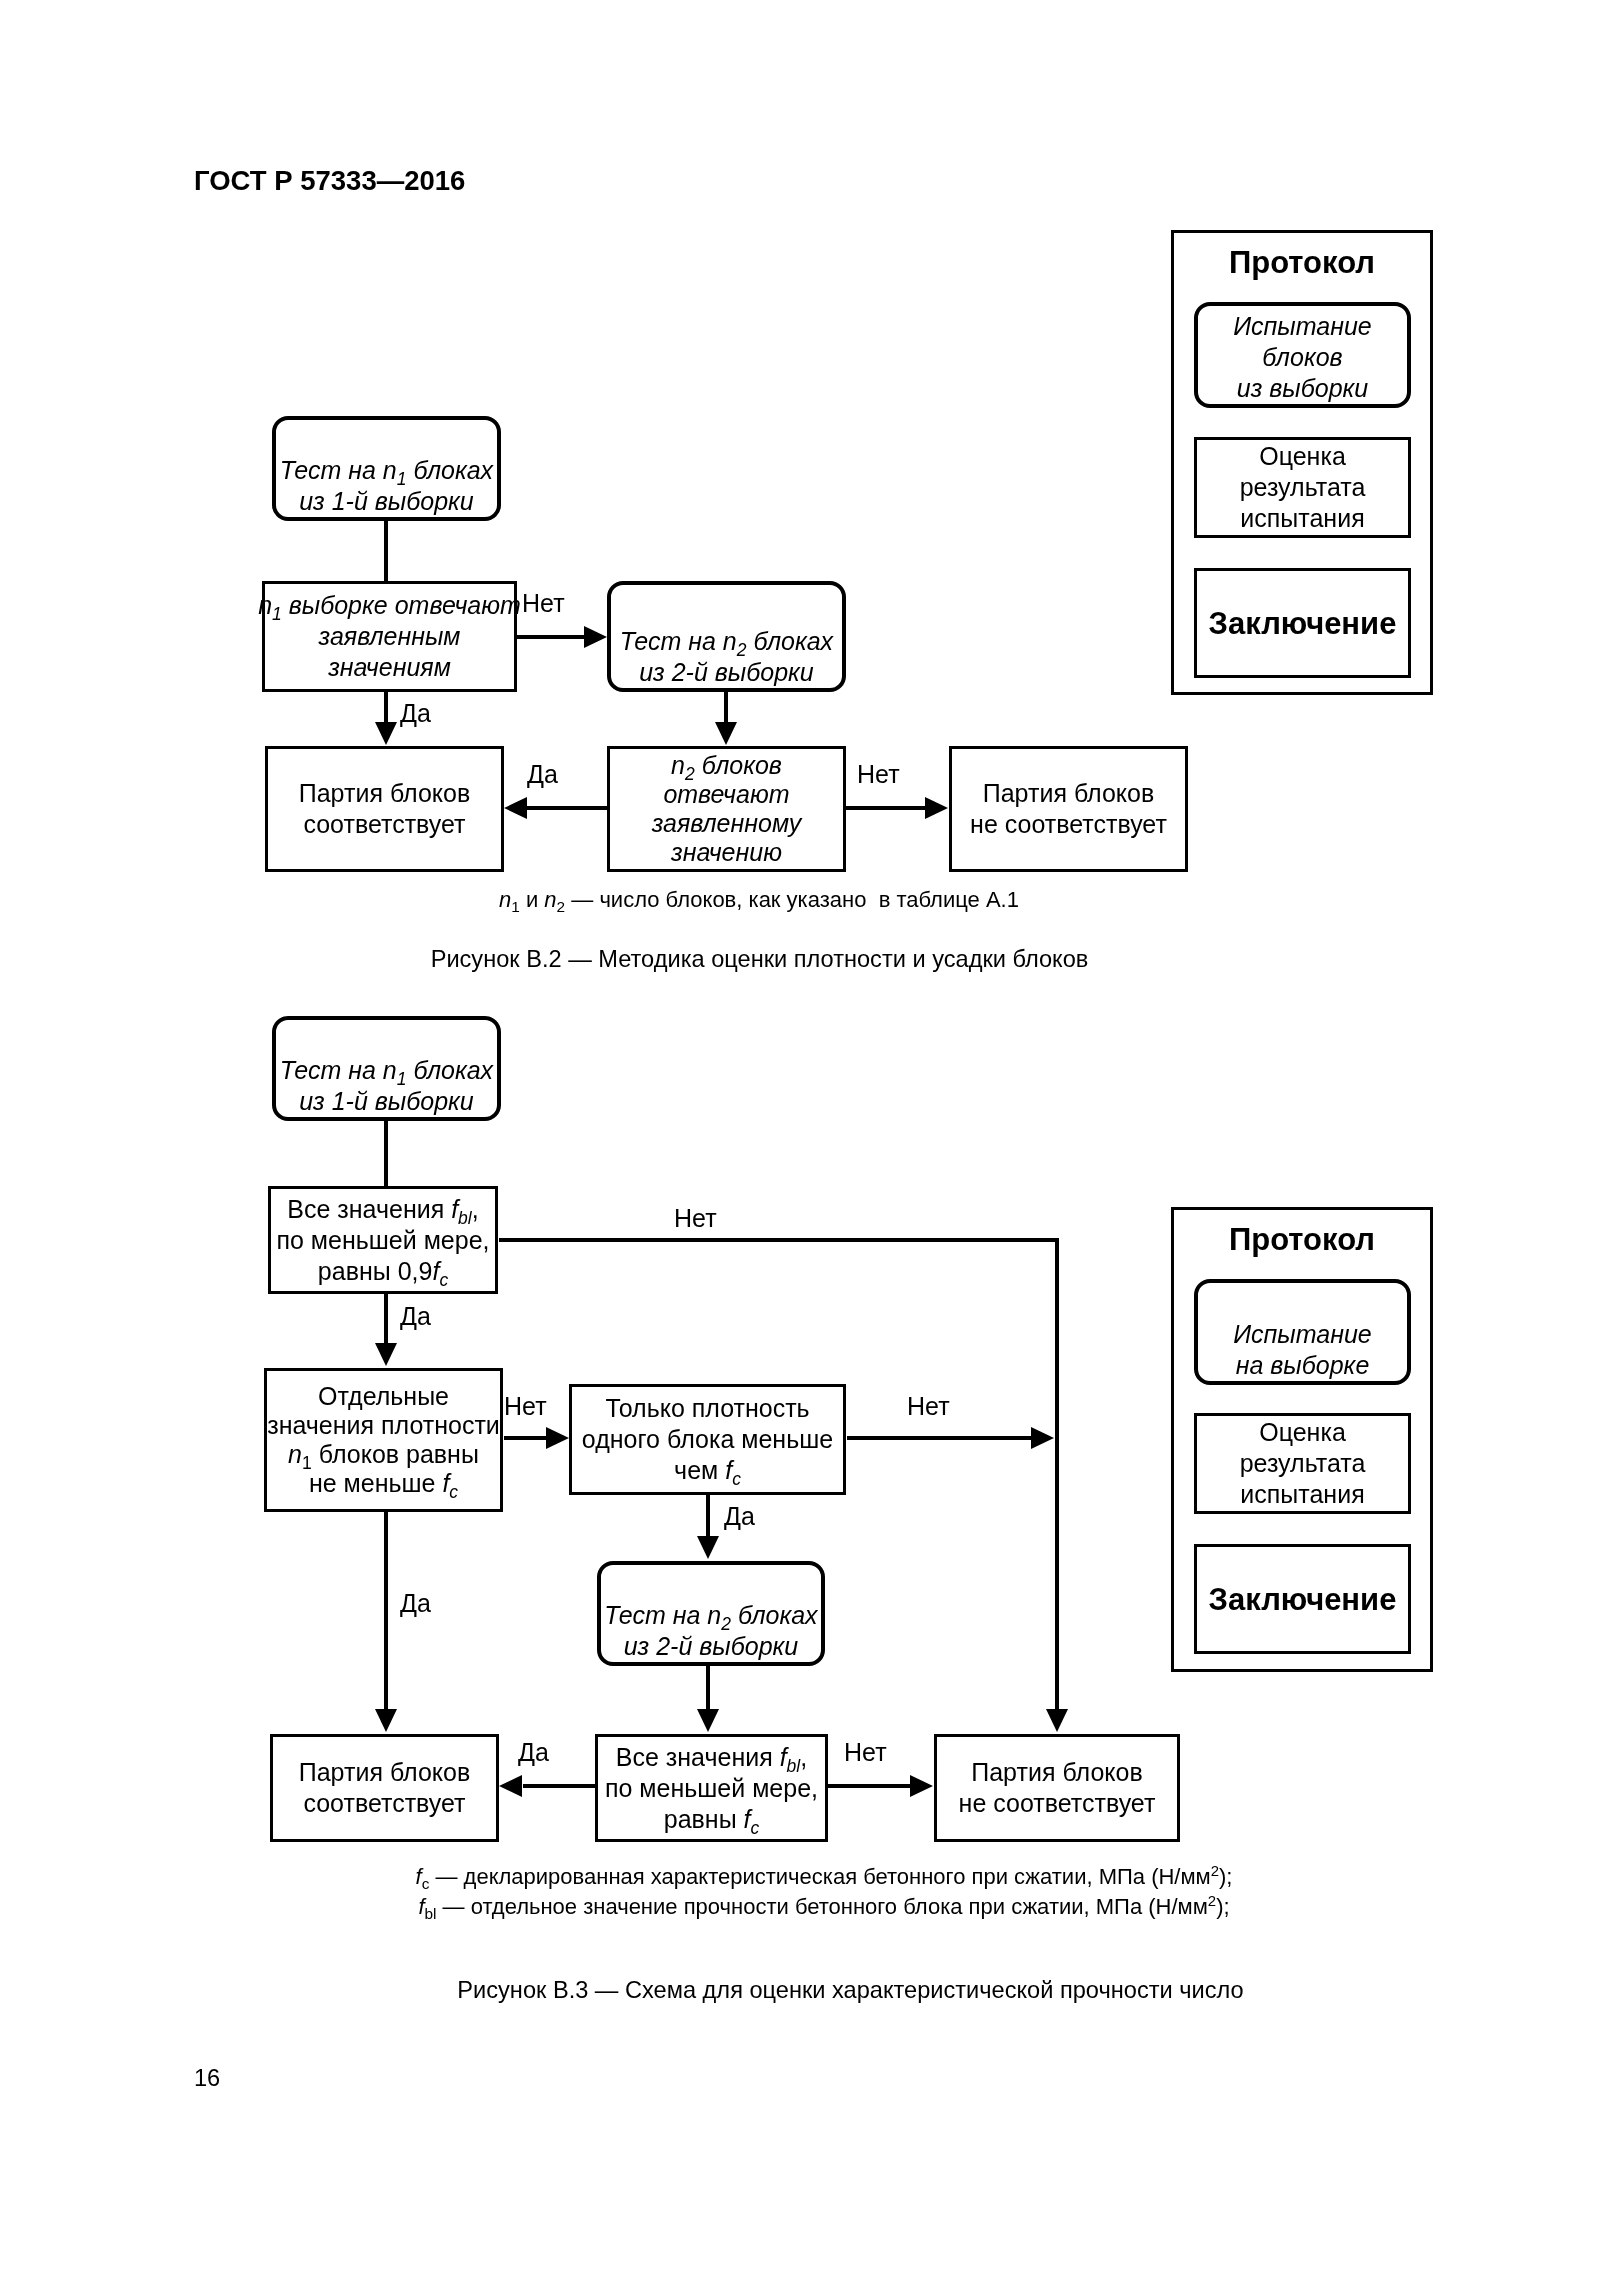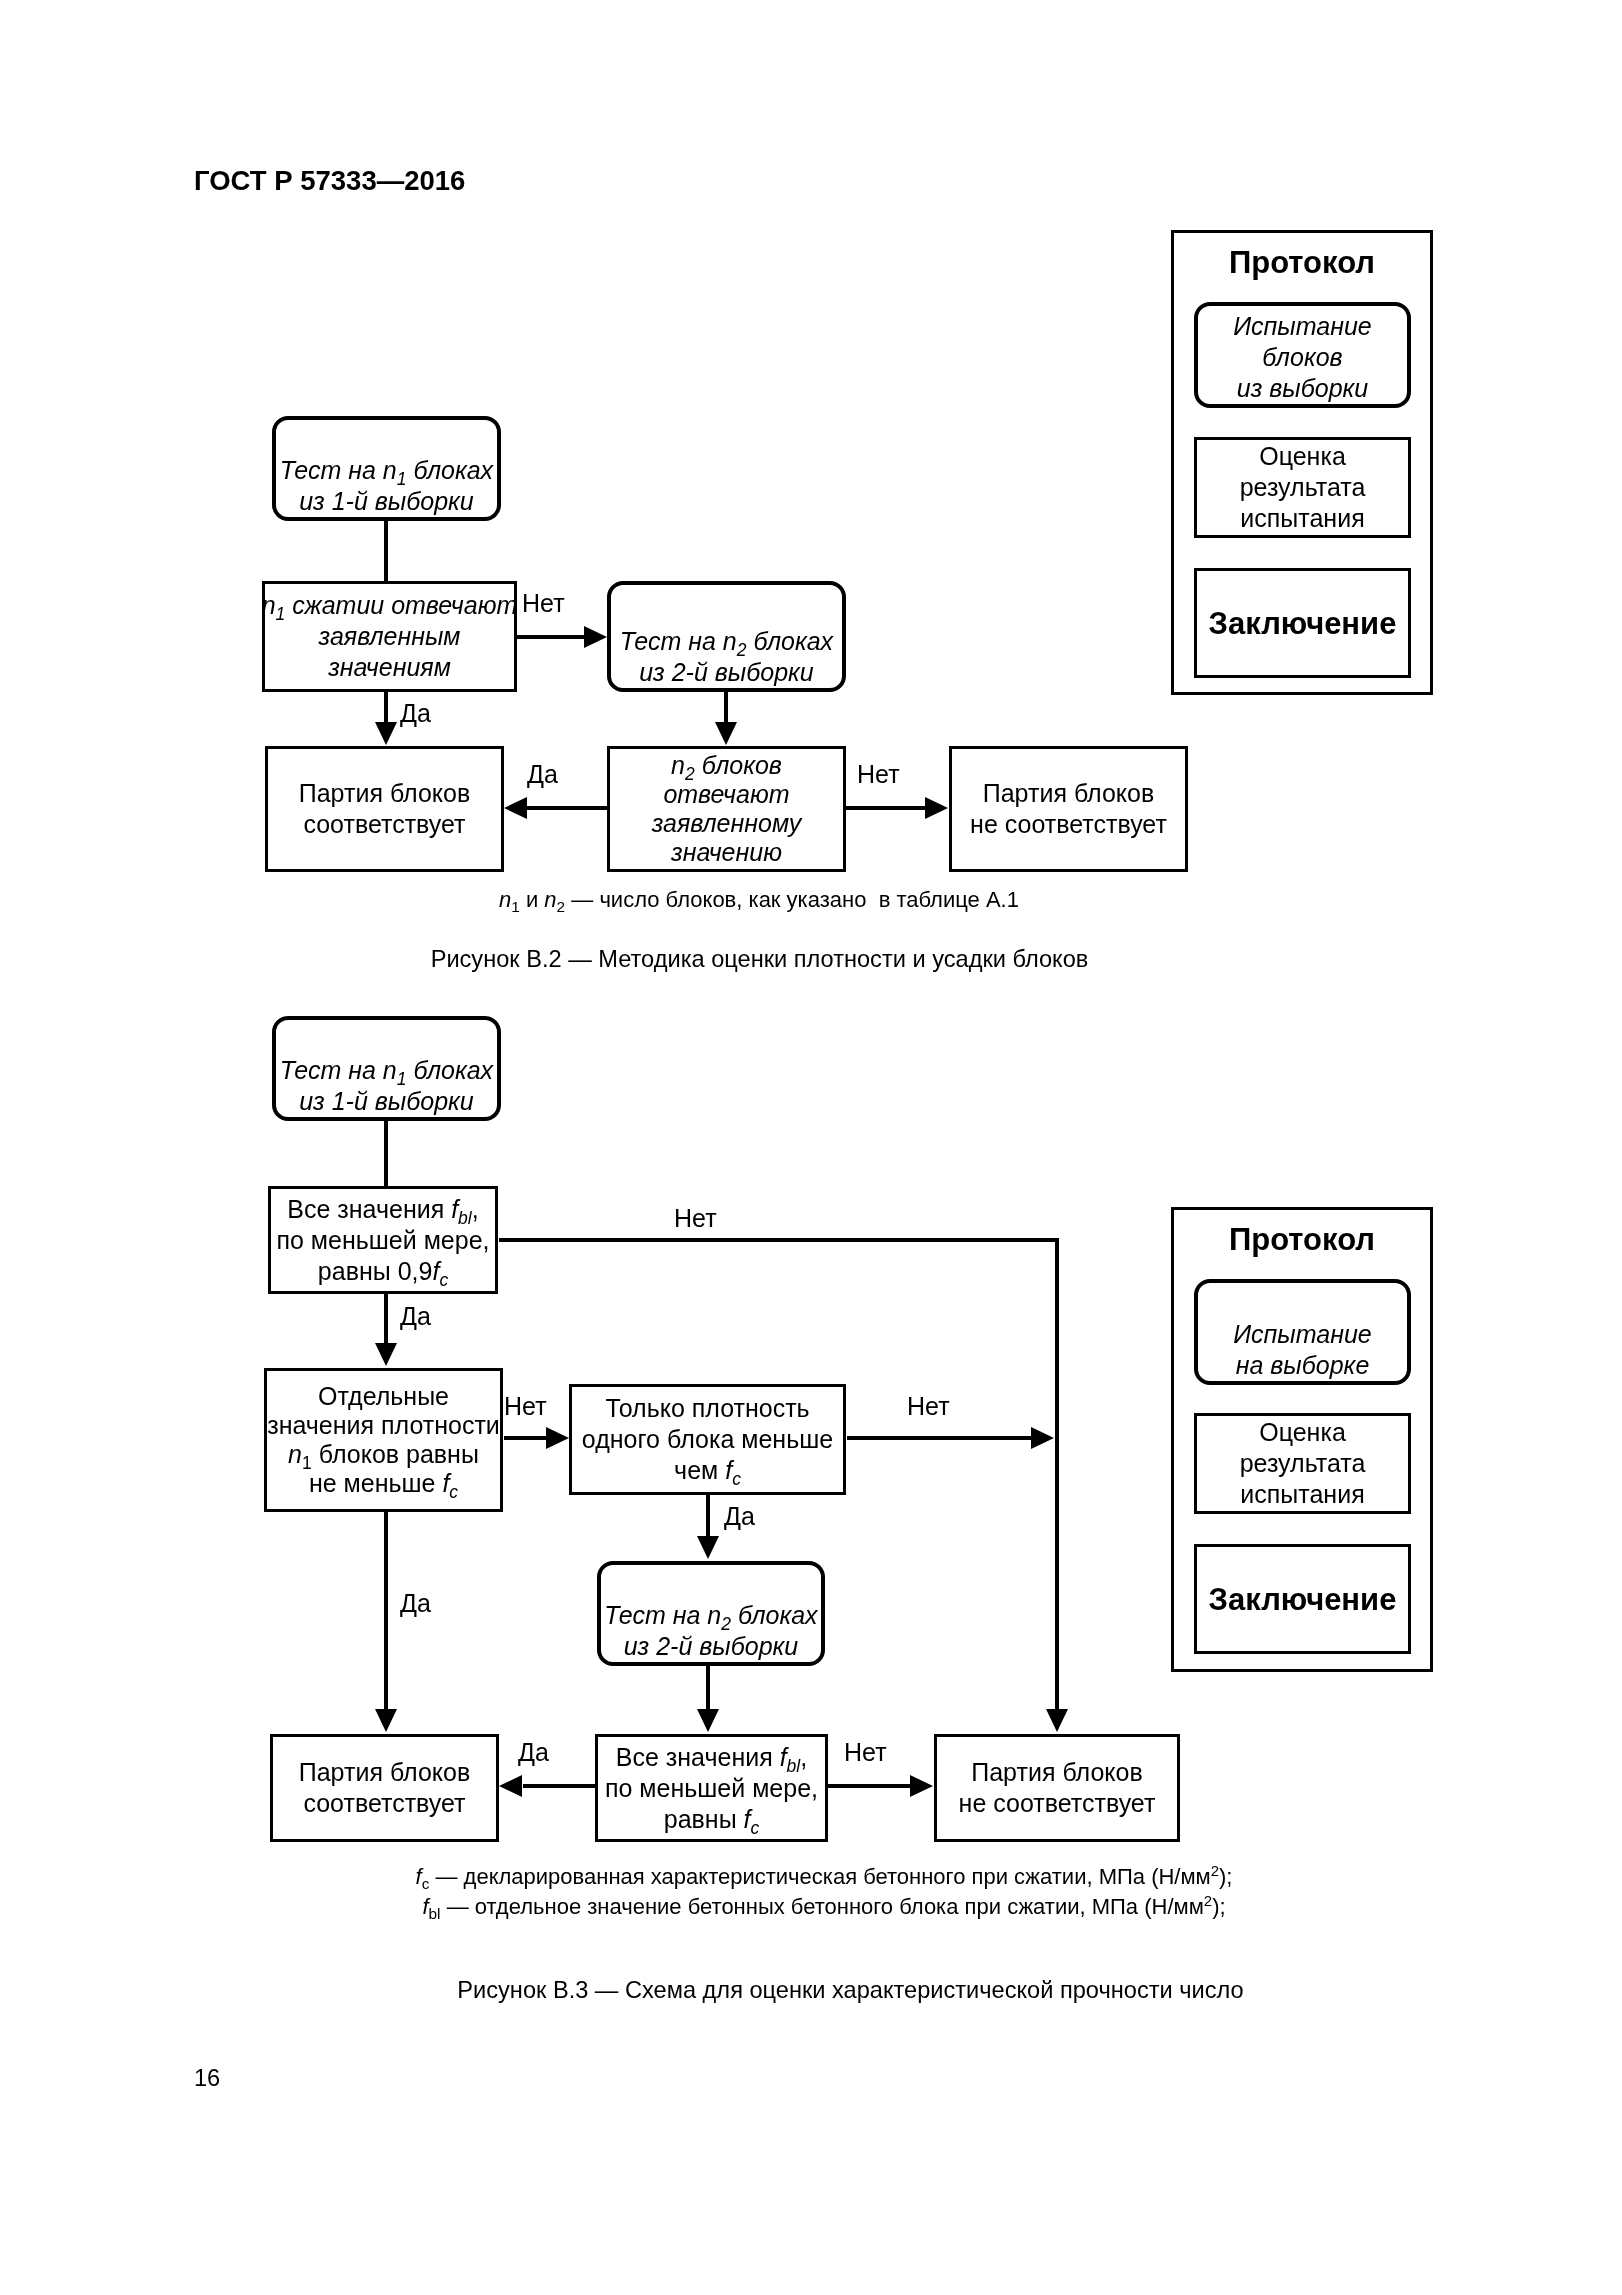--- a/index.html
+++ b/index.html
@@ -43,21 +43,21 @@
 
   <div>
     <div class="box rounded" style="left:272px;top:416px;width:229px;height:105px;">
         <div class="rl"><span class="it">Тест на </span><span class="it">n</span><sub class="it">1</sub><span class="it"> блоках</span></div>
         <div class="rl"><span class="it">из 1-й выборки</span></div>
       </div>
 
     <div class="vl" style="left:384px;top:521px;height:60px;"></div>
 
     <div class="box" style="left:262px;top:581px;width:255px;height:111px;">
-        <div class="rl"><span class="it">n</span><sub class="it">1</sub><span class="it"> сжатии отвечают</span></div>
+        <div class="rl"><span class="it">n</span><sub class="it">1</sub><span class="it"> выборке отвечают</span></div>
         <div class="rl"><span class="it">заявленным</span></div>
         <div class="rl"><span class="it">значениям</span></div>
       </div>
 
     <div class="hl" style="left:517px;top:635px;width:72px;"></div>
     <div class="ah ah-r" style="left:584px;top:626px;"></div>
     <div class="lbl" style="left:522px;top:589px;width:63px;">Нет</div>
 
     <div class="box rounded" style="left:607px;top:581px;width:239px;height:111px;">
         <div class="rl"><span class="it">Тест на </span><span class="it">n</span><sub class="it">2</sub><span class="it"> блоках</span></div>
@@ -196,21 +196,21 @@
 
     <div class="hl" style="left:828px;top:1784px;width:82px;"></div>
     <div class="ah ah-r" style="left:910px;top:1775px;"></div>
     <div class="lbl" style="left:844px;top:1738px;width:65px;">Нет</div>
 
     <div class="fn" style="left:281px;top:1862px;width:1086px;">
       <div>
           <div class="rl"><span class="it">f</span><sub>c</sub><span> — декларированная характеристическая бетонного при сжатии, МПа (Н/мм</span><sup>2</sup><span>);</span></div>
         </div>
       <div>
-          <div class="rl"><span class="it">f</span><sub>bl</sub><span> — отдельное значение бетонных бетонного блока при сжатии, МПа (Н/мм</span><sup>2</sup><span>);</span></div>
+          <div class="rl"><span class="it">f</span><sub>bl</sub><span> — отдельное значение прочности бетонного блока при сжатии, МПа (Н/мм</span><sup>2</sup><span>);</span></div>
         </div>
     </div>
     <div class="cap" style="left:196px;top:1977px;width:1309px;">Рисунок В.3 — Схема для оценки характеристической прочности число</div>
   </div>
 
   <div>
     <div class="panel" style="left:1171px;top:1207px;width:262px;height:465px;"></div>
     <div class="panel-title" style="left:1171px;top:1222px;width:262px;">Протокол</div>
     <div class="box rounded" style="left:1194px;top:1279px;width:217px;height:106px;">
         <div class="rl"><span class="it">Испытание</span></div>

